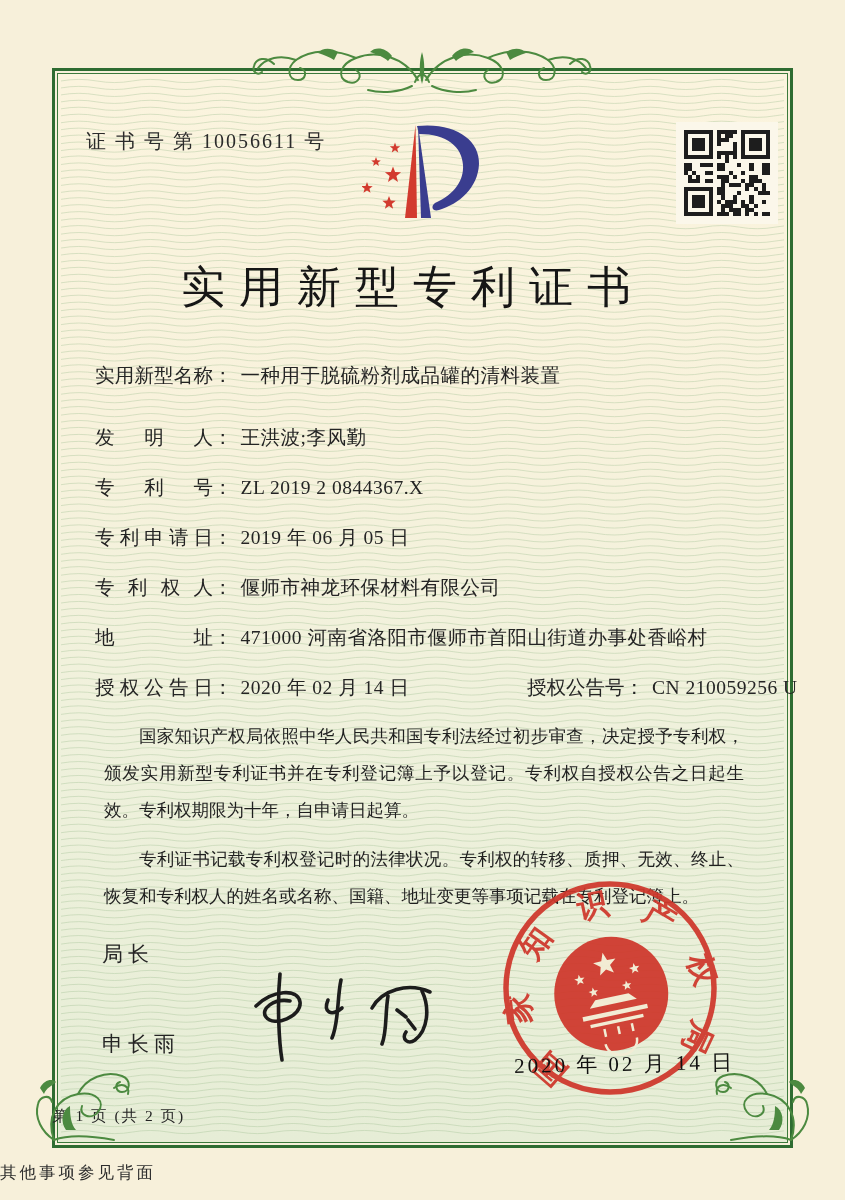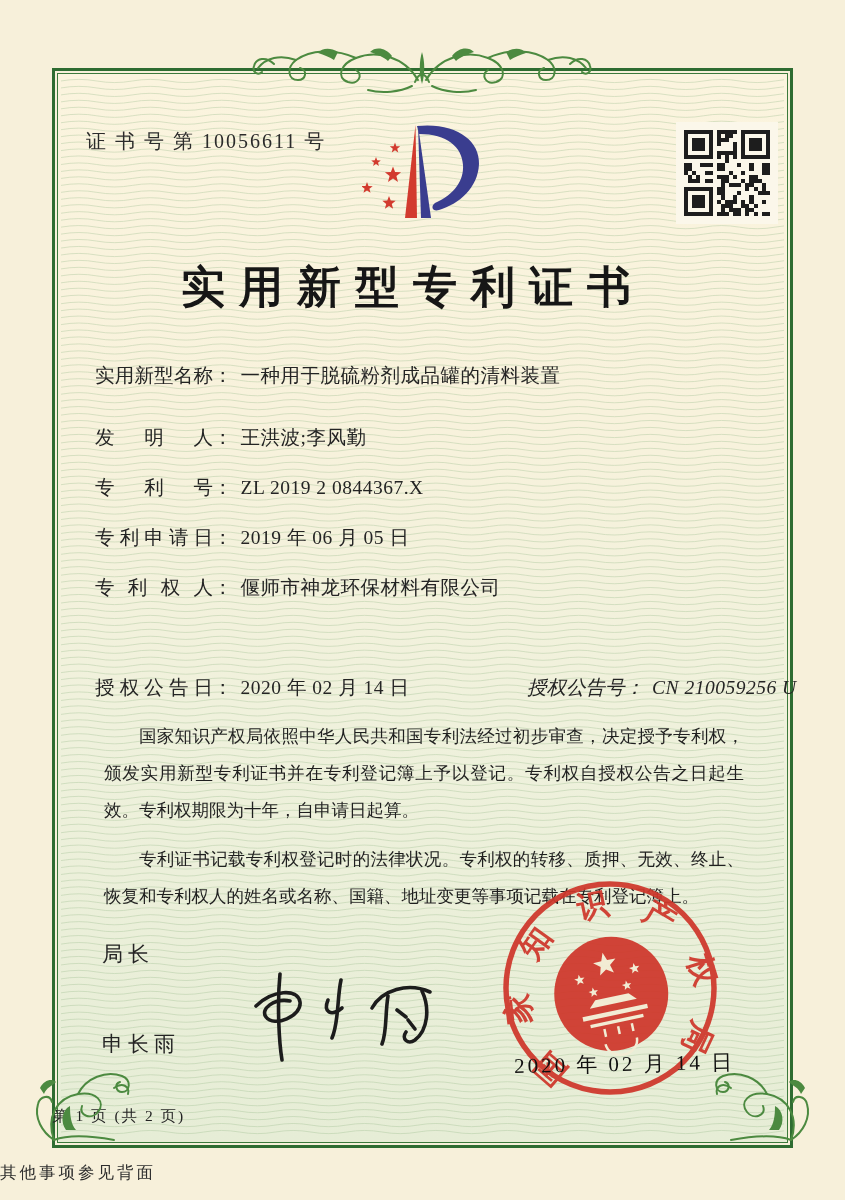--- a/index.html
+++ b/index.html
@@ -21,27 +21,27 @@
   .orn-corner{position:absolute;z-index:3;}
   .orn-corner.left{left:26px;top:1058px;}
   .orn-corner.right{left:699px;top:1058px;}
   .orn-stroke{stroke:#4c8a40;fill:none;stroke-width:2;stroke-linecap:round;}
   .orn-fill{fill:#4c8a40;stroke:none;}
   
   .cert-no{position:absolute;left:86px;top:128px;font-size:20px;letter-spacing:2px;z-index:2;color:#2b2b2b;}
   .logo{position:absolute;left:362px;top:122px;z-index:2;}
   .qr{position:absolute;left:676px;top:122px;z-index:2;}
   .title{position:absolute;left:0;top:258px;width:826px;text-align:center;
-    font-size:44px;font-weight:700;letter-spacing:14px;color:#161616;z-index:2;}
+    font-size:44px;font-weight:400;letter-spacing:14px;color:#161616;z-index:2;}
   
   .row{position:absolute;left:95px;font-size:19.5px;z-index:2;white-space:nowrap;color:#242424;}
   .flabel{display:inline-block;width:118px;text-align:justify;text-align-last:justify;vertical-align:top;}
   .colon{display:inline-block;margin-right:8px;}
   .fvalue{letter-spacing:.5px;}
-  .grant2{position:absolute;left:432px;top:0;font-style:italic;}
+  .grant2{position:absolute;left:432px;top:0;}
   
   .paras{position:absolute;left:92px;top:706px;width:664px;font-size:17.5px;
     line-height:37px;color:#1f1f1f;z-index:2;text-align:justify;}
   .paras p{margin:12px;text-indent:2em;}
   
   .signer{position:absolute;left:102px;z-index:2;font-size:21px;letter-spacing:5px;color:#242424;}
   .signer.t1{top:940px;} .signer.t2{top:1030px;}
   .sig{position:absolute;left:222px;top:964px;z-index:3;}
   .seal{position:absolute;left:495px;top:873px;z-index:2;opacity:.93;}
   .seal text{font-family:"Liberation Serif","DejaVu Serif",serif;font-size:31px;font-weight:700;
@@ -500,20 +500,23 @@
   </div>
   <div class="row" style="top:474px">
     <span class="flabel">专利号</span><span class="colon">：</span><span class="fvalue">ZL 2019 2 0844367.X</span>
   </div>
   <div class="row" style="top:524px">
     <span class="flabel">专利申请日</span><span class="colon">：</span><span class="fvalue">2019 年 06 月 05 日</span>
   </div>
   <div class="row" style="top:574px">
     <span class="flabel">专利权人</span><span class="colon">：</span><span class="fvalue">偃师市神龙环保材料有限公司</span>
   </div>
+  <div class="row" style="top:624px">
+    <span class="flabel">地址</span><span class="colon">：</span><span class="fvalue">471000 河南省洛阳市偃师市首阳山街道办事处香峪村</span>
+  </div>
   <div class="row" style="top:674px;width:660px">
     <span class="flabel">授权公告日</span><span class="colon">：</span><span class="fvalue">2020 年 02 月 14 日</span>
     <span class="grant2">
       <span>授权公告号</span><span class="colon">：</span><span class="fvalue">CN 210059256 U</span>
     </span>
   </div>
 
   <div class="paras">
     <p>国家知识产权局依照中华人民共和国专利法经过初步审查，决定授予专利权，颁发实用新型专利证书并在专利登记簿上予以登记。专利权自授权公告之日起生效。专利权期限为十年，自申请日起算。</p>
     <p>专利证书记载专利权登记时的法律状况。专利权的转移、质押、无效、终止、恢复和专利权人的姓名或名称、国籍、地址变更等事项记载在专利登记簿上。</p>

